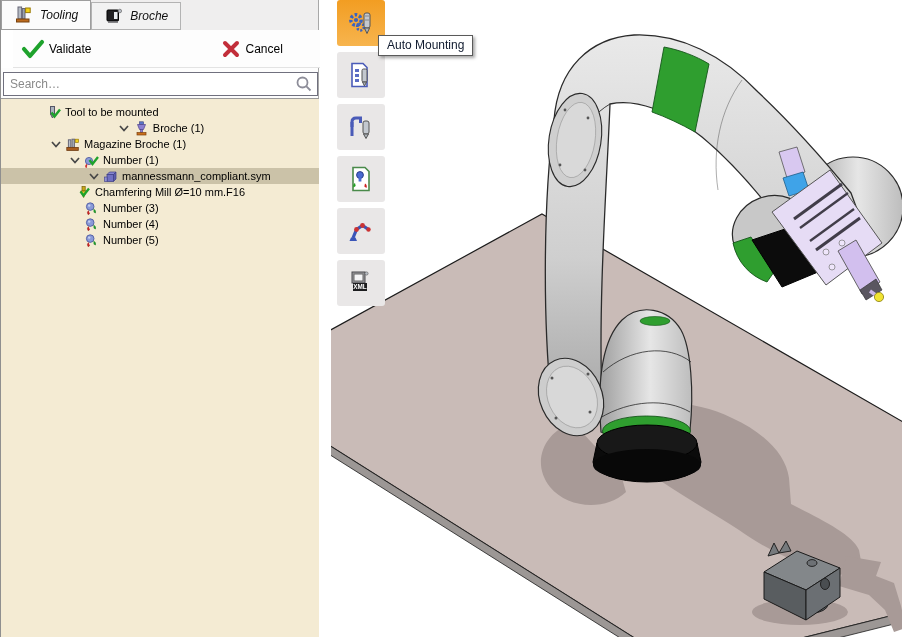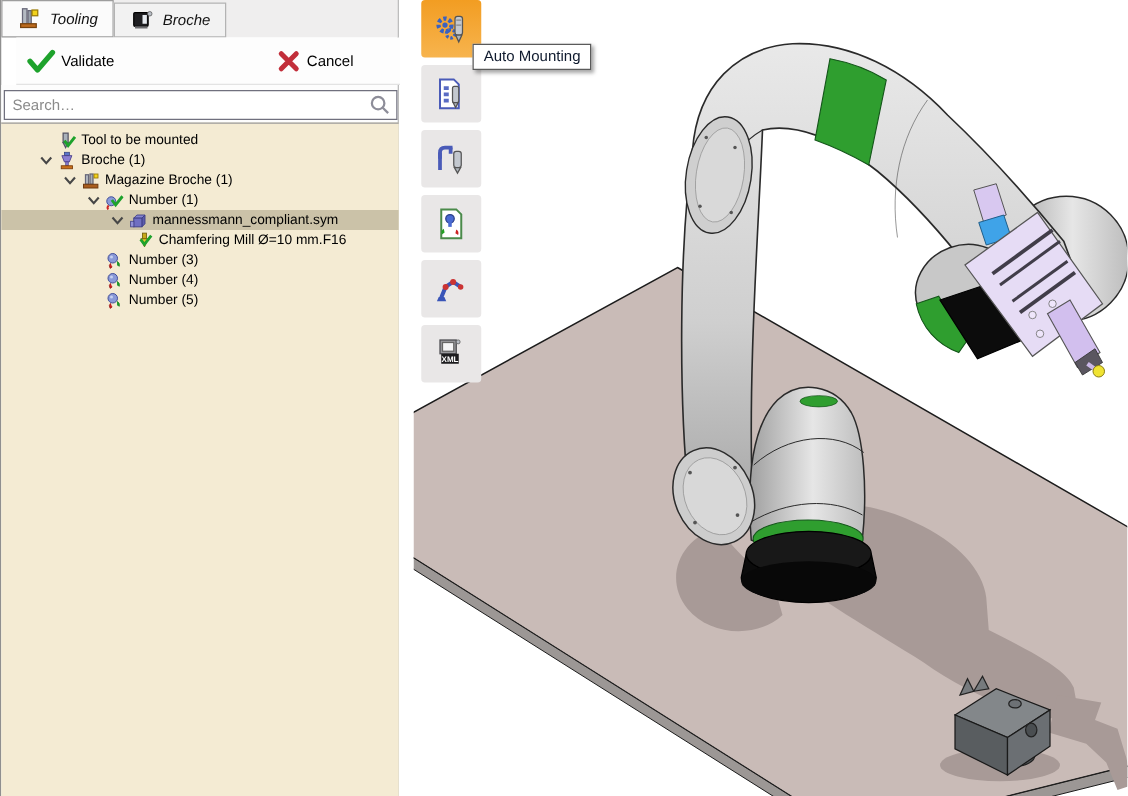--- a/index.html
+++ b/index.html
@@ -109,21 +109,21 @@
         <span class="chev empty"></span>
         <span class="ticon">
   <svg width="15" height="15" viewBox="0 0 15 15">
     <rect x="4.5" y="1.5" width="4" height="7.5" fill="#aab2bc" stroke="#556"></rect>
     <polygon points="4.5,9 8.5,9 6.5,13" fill="#9aa2ac" stroke="#556"></polygon>
     <path d="M5.5,7.5 l3,4 l5.5,-7" fill="none" stroke="#1ea22c" stroke-width="2.4"></path>
   </svg>
 </span>
         <span class="tlabel">Tool to be mounted</span>
       </div>
-      <div class="tree-row" style="padding-left: 27px;">
+      <div class="tree-row" style=" justify-content: center;">
         <span class="chev">
   <svg width="14" height="14" viewBox="0 0 14 14">
     <polyline points="3,5 7,9.5 11,5" fill="none" stroke="#474747" stroke-width="1.7"></polyline>
   </svg>
 </span>
         <span class="ticon">
   <svg width="15" height="15" viewBox="0 0 15 15">
     <rect x="5.5" y="0.8" width="4" height="2.6" fill="#5b74c9" stroke="#33407a" stroke-width="0.6"></rect>
     <polygon points="3.5,3.5 11.5,3.5 9.5,8.5 5.5,8.5" fill="#8b7fd2" stroke="#4a3f8a" stroke-width="0.7"></polygon>
     <rect x="6.6" y="8.5" width="2" height="3" fill="#8b7fd2" stroke="#4a3f8a" stroke-width="0.6"></rect>
@@ -172,21 +172,21 @@
         <span class="ticon">
   <svg width="15" height="15" viewBox="0 0 15 15">
     <polygon points="4,5.5 6.5,3 13,3 10.5,5.5" fill="#8585cf" stroke="#3c3c85" stroke-width="0.7"></polygon>
     <polygon points="10.5,5.5 13,3 13,10 10.5,12.5" fill="#5c5cac" stroke="#3c3c85" stroke-width="0.7"></polygon>
     <rect x="4" y="5.5" width="6.5" height="7" fill="#6f6fc2" stroke="#3c3c85" stroke-width="0.7"></rect>
     <rect x="1.5" y="8" width="2.6" height="4.5" fill="#9191d6" stroke="#3c3c85" stroke-width="0.6"></rect>
   </svg>
 </span>
         <span class="tlabel">mannessmann_compliant.sym</span>
       </div>
-      <div class="tree-row" style="padding-left: 89px;">
+      <div class="tree-row" style="padding-left: 57px;">
         <span class="chev empty"></span>
         <span class="ticon">
   <svg width="15" height="15" viewBox="0 0 15 15">
     <rect x="6" y="1.5" width="3.2" height="4.5" fill="#c8a818" stroke="#76600a" stroke-width="0.7"></rect>
     <polygon points="4.6,6 10.6,6 7.6,12.5" fill="#e4c62c" stroke="#76600a" stroke-width="0.7"></polygon>
     <path d="M4.5,6.5 l3,4 l5.5,-7" fill="none" stroke="#1ea22c" stroke-width="2.3"></path>
   </svg>
 </span>
         <span class="tlabel">Chamfering Mill Ø=10 mm.F16</span>
       </div>

